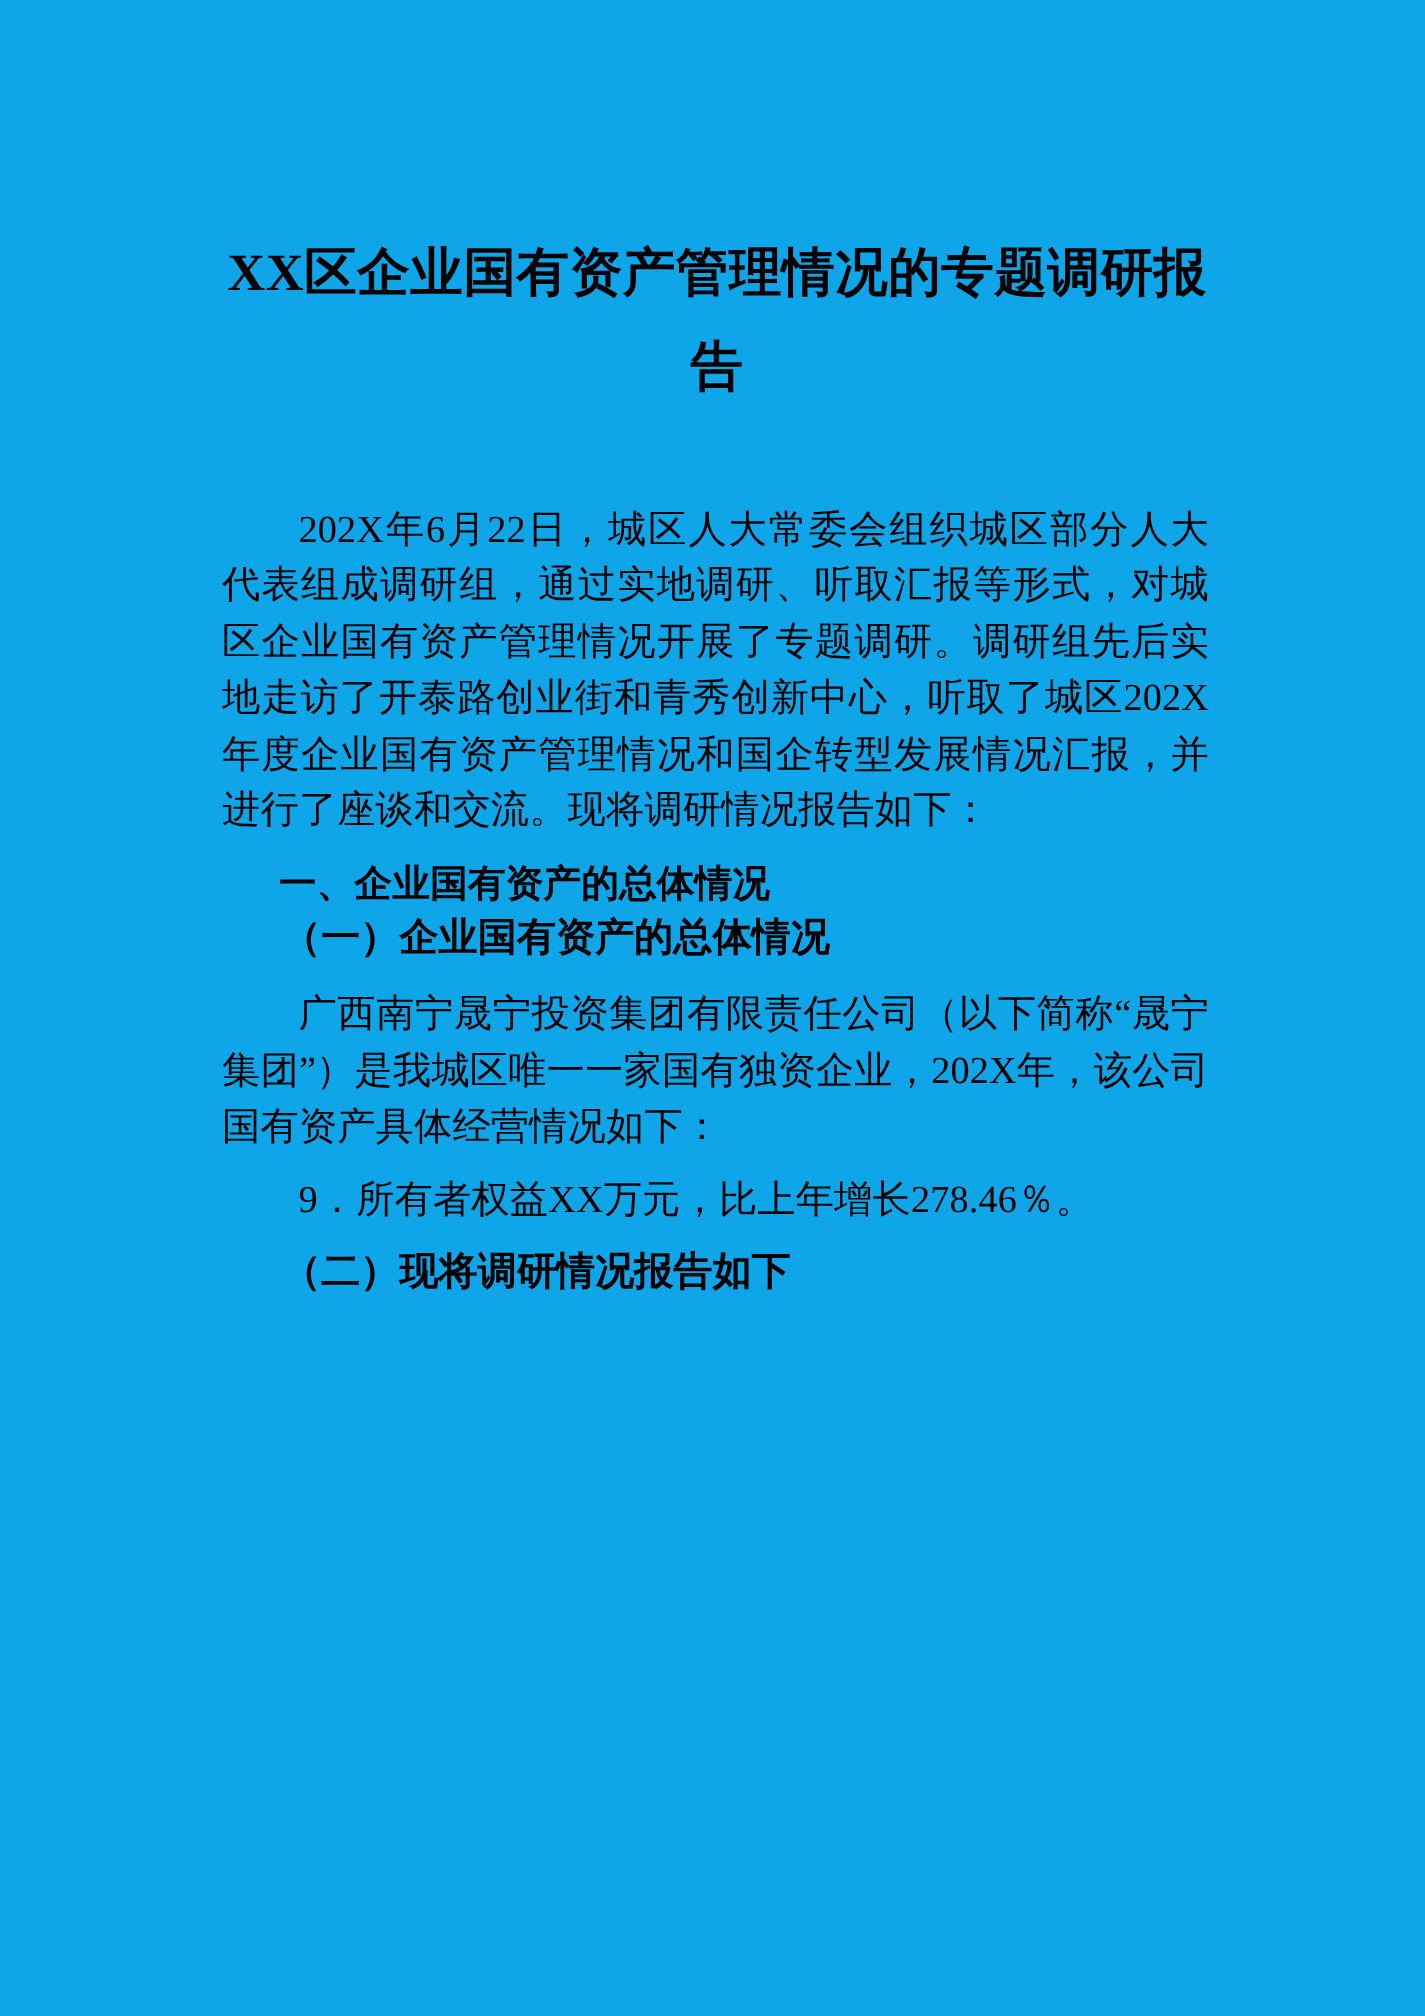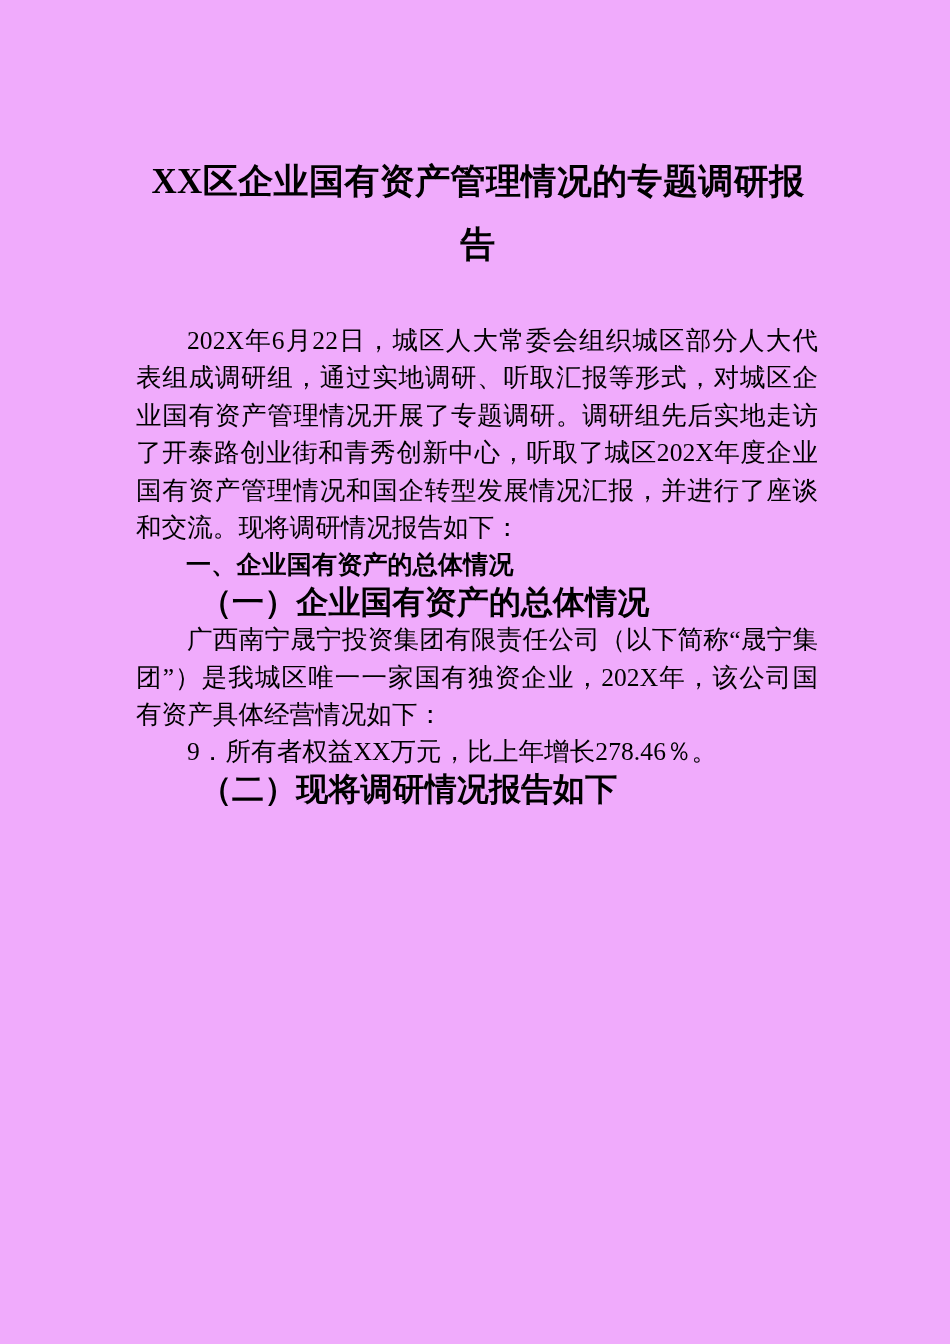--- a/index.html
+++ b/index.html
@@ -46,58 +46,58 @@
   }
 
   
   .para {
     font-family: "Liberation Serif", "DejaVu Serif", serif;
     font-size: 25.5px;
     line-height: 37.4px;
     text-align: justify;
     text-justify: inter-character;
     text-align-last: left;
-    margin: 0;
+    margin: 12px;
     letter-spacing: 0.1px;
   }
 
   .para.indent {
     text-indent: 2em;
   }
 
   
   .h1-sec {
     font-family: "DejaVu Sans", "Liberation Sans", sans-serif;
     font-weight: bold;
     font-size: 25px;
     line-height: 37.4px;
     text-indent: 2em;
     margin: 0;
     letter-spacing: 0.2px;
   }
 
   .h2-sec {
-    font-family: Liberation Sans, sans-serif;
+    font-family: Liberation Mono, monospace;
     font-weight: 600;
-    font-size: 32px;
+    font-size: 26px;
     line-height: 37.4px;
     text-indent: 2em;
     margin: 0;
     letter-spacing: 0.1px;
   }
 
   
   .lead-gap { height: 46px; }
 
   .title-block { margin-bottom: 0; }
 </style>
 </head>
 <body>
 
-<div class="page" style="background: #f0abfc; color: rgb(0, 0, 0);">
+<div class="page" style="background: #0ea5e9; color: rgb(0, 0, 0);">
   <div class="page-body">
 
     <div class="title-block">
       <h1 class="doc-title">XX区企业国有资产管理情况的专题调研报告</h1>
     </div>
 
     <div class="lead-gap"></div>
 
     <p class="para indent">202X年6月22日，城区人大常委会组织城区部分人大代表组成调研组，通过实地调研、听取汇报等形式，对城区企业国有资产管理情况开展了专题调研。调研组先后实地走访了开泰路创业街和青秀创新中心，听取了城区202X年度企业国有资产管理情况和国企转型发展情况汇报，并进行了座谈和交流。现将调研情况报告如下：</p>
 

